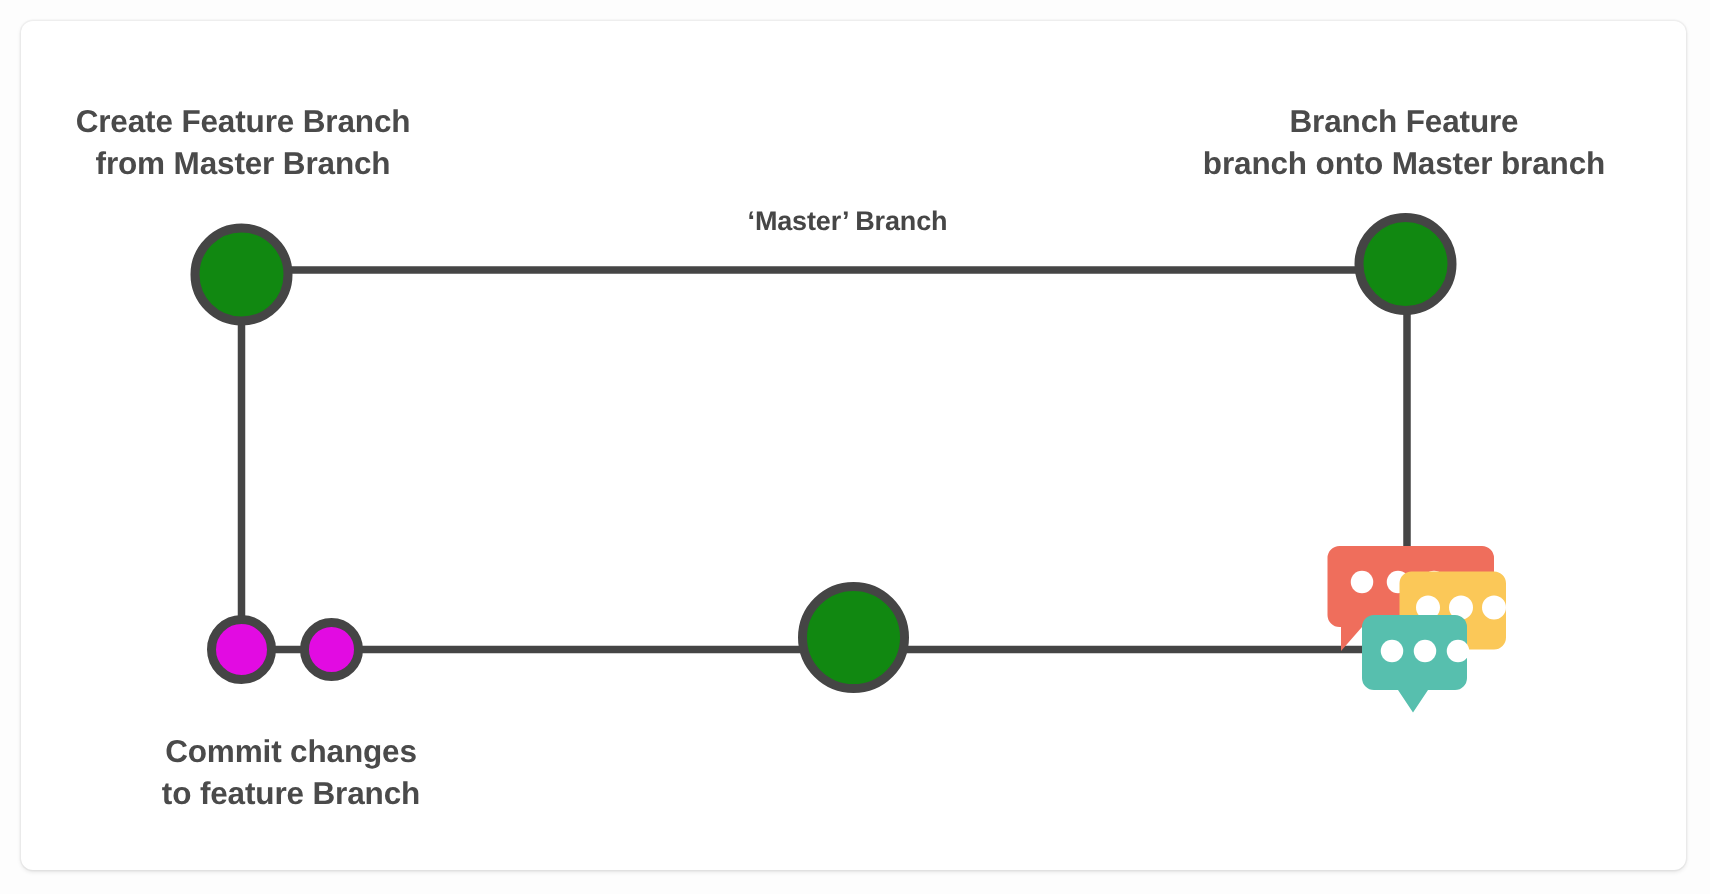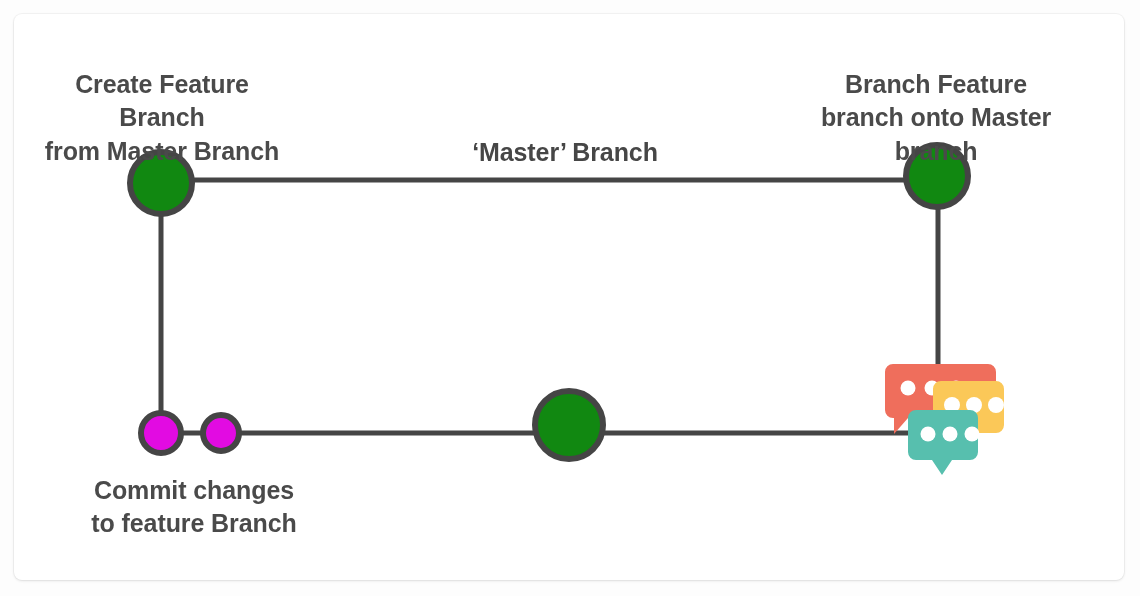--- a/index.html
+++ b/index.html
@@ -38,30 +38,30 @@
     left: 0;
     top: 0;
     width: 1140px;
     height: 596px;
   }
 
   .label {
     position: absolute;
     color: #4a4a4a;
     font-weight: bold;
-    font-size: 25px;
+    font-size: 21px;
     line-height: 1.33;
     letter-spacing: -0.1px;
     text-align: center;
     white-space: pre-line;
     user-select: none;
   }
 
   .label.master {
-    font-size: 25px;
+    font-size: 18px;
     color: #464646;
   }
 </style>
 </head>
 <body>
 
 <div id="root">
 
   <div class="card"></div>
 
@@ -112,18 +112,18 @@
   </svg>
 
   <div class="label" style="left:34px; top:68px; width:256px;">Create Feature Branch
 from Master Branch</div>
 
   <div class="label" style="left:790px; top:68px; width:292px;">Branch Feature
 branch onto Master branch</div>
 
   <div class="label master" style="left:400px; top:136px; width:330px;">‘Master’ Branch</div>
 
-  <div class="label" style="left:78px; top:474px; width:232px;">Commit changes
+  <div class="label" style="left:78px; top:488px; width:232px;">Commit changes
 to feature Branch</div>
 
 
 
 </div>
 
 </body></html>

